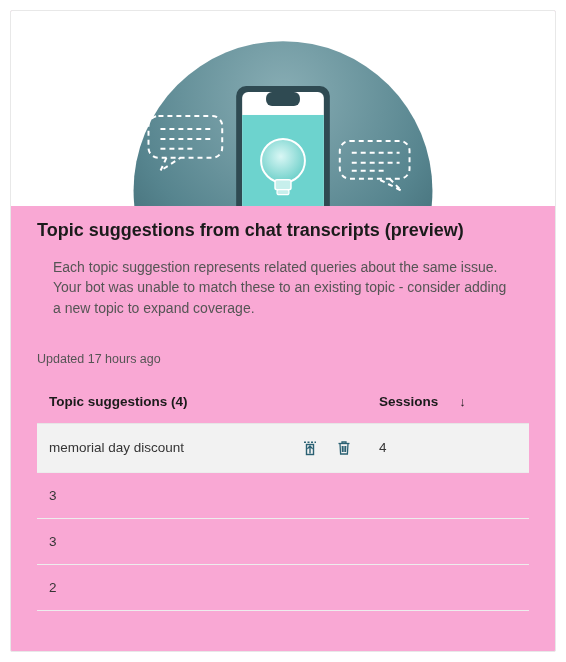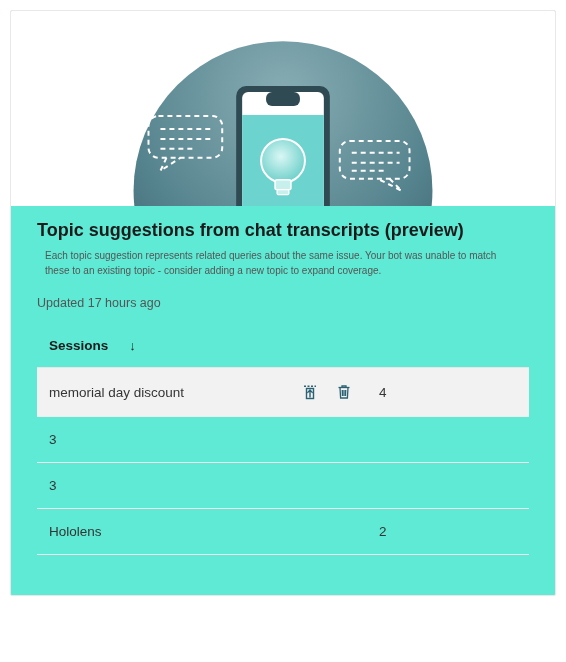--- a/index.html
+++ b/index.html
@@ -7,50 +7,50 @@
     margin: 0;
     padding: 10px;
     font-family: "Segoe UI", -apple-system, BlinkMacSystemFont, sans-serif;
     background: #ffffff;
     width: 566px;
   }
   .card {
     border: 1px solid #e8e8e8;
     border-radius: 2px;
     overflow: hidden;
-    background: #5eead4;
+    background: #f9a8d4;
   }
   .hero {
     height: 195px;
     background: #ffffff;
     position: relative;
     overflow: hidden;
     display: flex;
     align-items: flex-start;
     justify-content: center;
   }
   .content {
     padding: 0 26px 40px 26px;
   }
   .title {
     font-size: 18px;
     font-weight: 600;
     color: #1b1b1b;
     margin: 14px 0 4px 0;
   }
   .desc {
-    font-size: 10px;
+    font-size: 14px;
     color: #555;
     line-height: 1.45;
-    margin: 8px;
+    margin: 16px;
   }
   .updated {
     font-size: 12.5px;
     color: #555;
-    margin: 18px 0 14px 0;
+    margin: 34px 0 14px 0;
   }
   .table {
     width: 100%;
   }
   .thead {
     display: flex;
     padding: 14px 12px 14px 12px;
     border-bottom: 1px solid #e6e6e6;
   }
   .col-topic {
@@ -157,20 +157,23 @@
     </svg>
   </div>
 
   <div class="content">
     <h2 class="title">Topic suggestions from chat transcripts (preview)</h2>
     <p class="desc">Each topic suggestion represents related queries about the same issue. Your bot was unable to match these to an existing topic - consider adding a new topic to expand coverage.</p>
     <div class="updated">Updated 17 hours ago</div>
 
     <div class="table">
       <div class="thead">
+        <div class="col-topic">
+          <span class="header-label">Topic suggestions (4)</span>
+        </div>
         <div class="col-sessions">
           <span class="header-label">Sessions</span>
           <span class="sort-arrow">↓</span>
         </div>
       </div>
       <div id="tbody">
           <div class="row hovered">
             <div class="col-topic">
               <span class="topic-name">memorial day discount</span>
               <div class="row-actions">
@@ -195,22 +198,19 @@
             </div>
             <div class="col-sessions">4</div>
           </div>
           <div class="row">
             <div class="col-sessions">3</div>
           </div>
           <div class="row">
             <div class="col-sessions">3</div>
           </div>
           <div class="row">
-            <div class="col-topic">
-              <span class="topic-name">Hololens</span>
-            </div>
             <div class="col-sessions">2</div>
           </div>
         </div>
     </div>
   </div>
 
 </div>
 
 </body></html>

